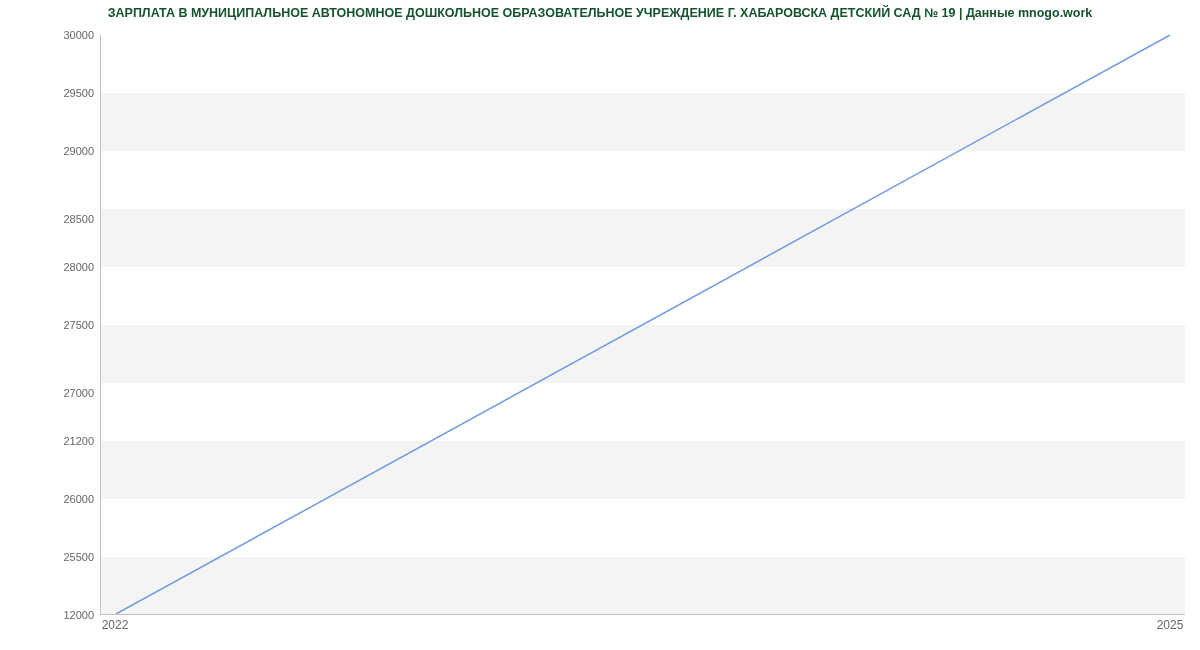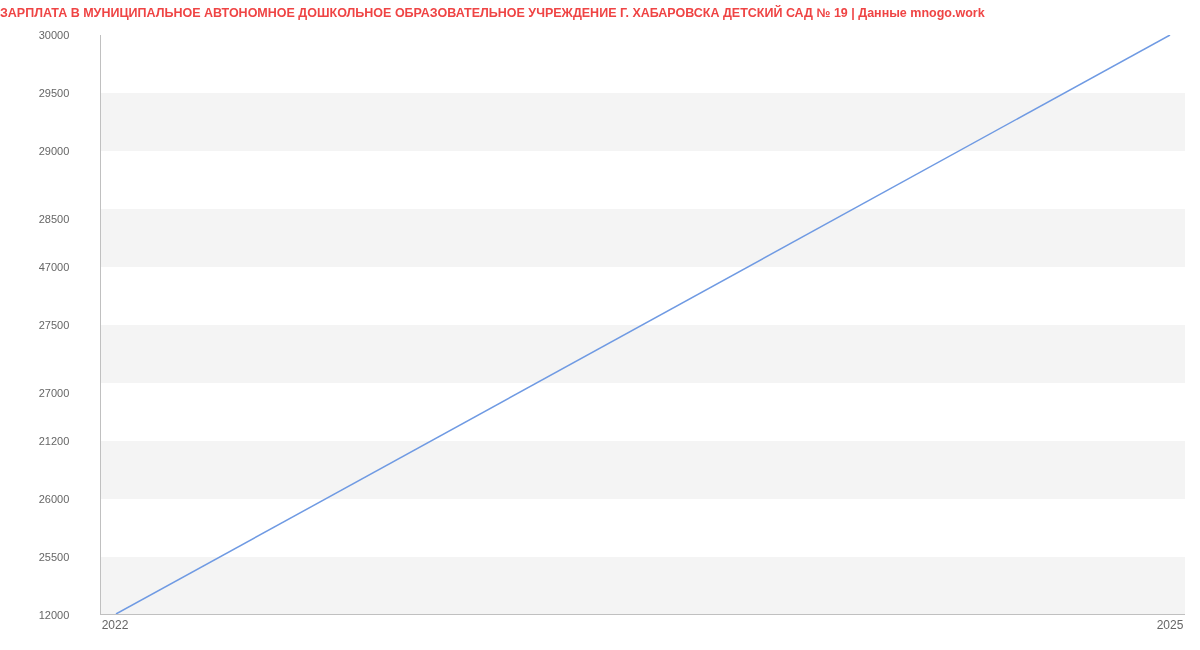--- a/index.html
+++ b/index.html
@@ -15,24 +15,24 @@
   .chart-wrap {
     position: relative;
     width: 1200px;
     height: 650px;
   }
   .title {
     position: absolute;
     top: 6px;
     left: 0;
     width: 1200px;
-    text-align: left;
+    text-align: center;
     font-weight: bold;
     font-size: 12.5px;
-    color: #ef4444;
+    color: #14532d;
   }
   .plot {
     position: absolute;
     left: 100px;
     top: 35px;
     width: 1085px;
     height: 580px;
     border-left: 1px solid #c0c0c0;
     border-bottom: 1px solid #c0c0c0;
     box-sizing: border-box;
@@ -44,21 +44,21 @@
     width: 100%;
   }
   .band.light { background: #ffffff; }
   .band.shade { background: #f4f4f4; }
   .ytick {
     position: absolute;
     right: 1106px; 
     transform: translateY(-50%);
     font-size: 11px;
     color: #666;
-    text-align: center;
+    text-align: right;
     width: 80px;
   }
   .xtick {
     position: absolute;
     top: 618px;
     font-size: 12px;
     color: #666;
     transform: translateX(-50%);
   }
   svg.series {
@@ -74,21 +74,21 @@
 
 <div class="chart-wrap">
   <div class="title">ЗАРПЛАТА В МУНИЦИПАЛЬНОЕ АВТОНОМНОЕ ДОШКОЛЬНОЕ ОБРАЗОВАТЕЛЬНОЕ УЧРЕЖДЕНИЕ Г. ХАБАРОВСКА ДЕТСКИЙ САД № 19 | Данные mnogo.work</div>
 
   <div class="ytick" style="top:615px">12000</div>
   <div class="ytick" style="top:557px">25500</div>
   <div class="ytick" style="top:499px">26000</div>
   <div class="ytick" style="top:441px">21200</div>
   <div class="ytick" style="top:393px">27000</div>
   <div class="ytick" style="top:325px">27500</div>
-  <div class="ytick" style="top:267px">47000</div>
+  <div class="ytick" style="top:267px">28000</div>
   <div class="ytick" style="top:219px">28500</div>
   <div class="ytick" style="top:151px">29000</div>
   <div class="ytick" style="top:93px">29500</div>
   <div class="ytick" style="top:35px">30000</div>
 
   <div class="xtick" style="left:115px">2022</div>
   <div class="xtick" style="left:1170px">2025</div>
 
   <div class="plot">
 

